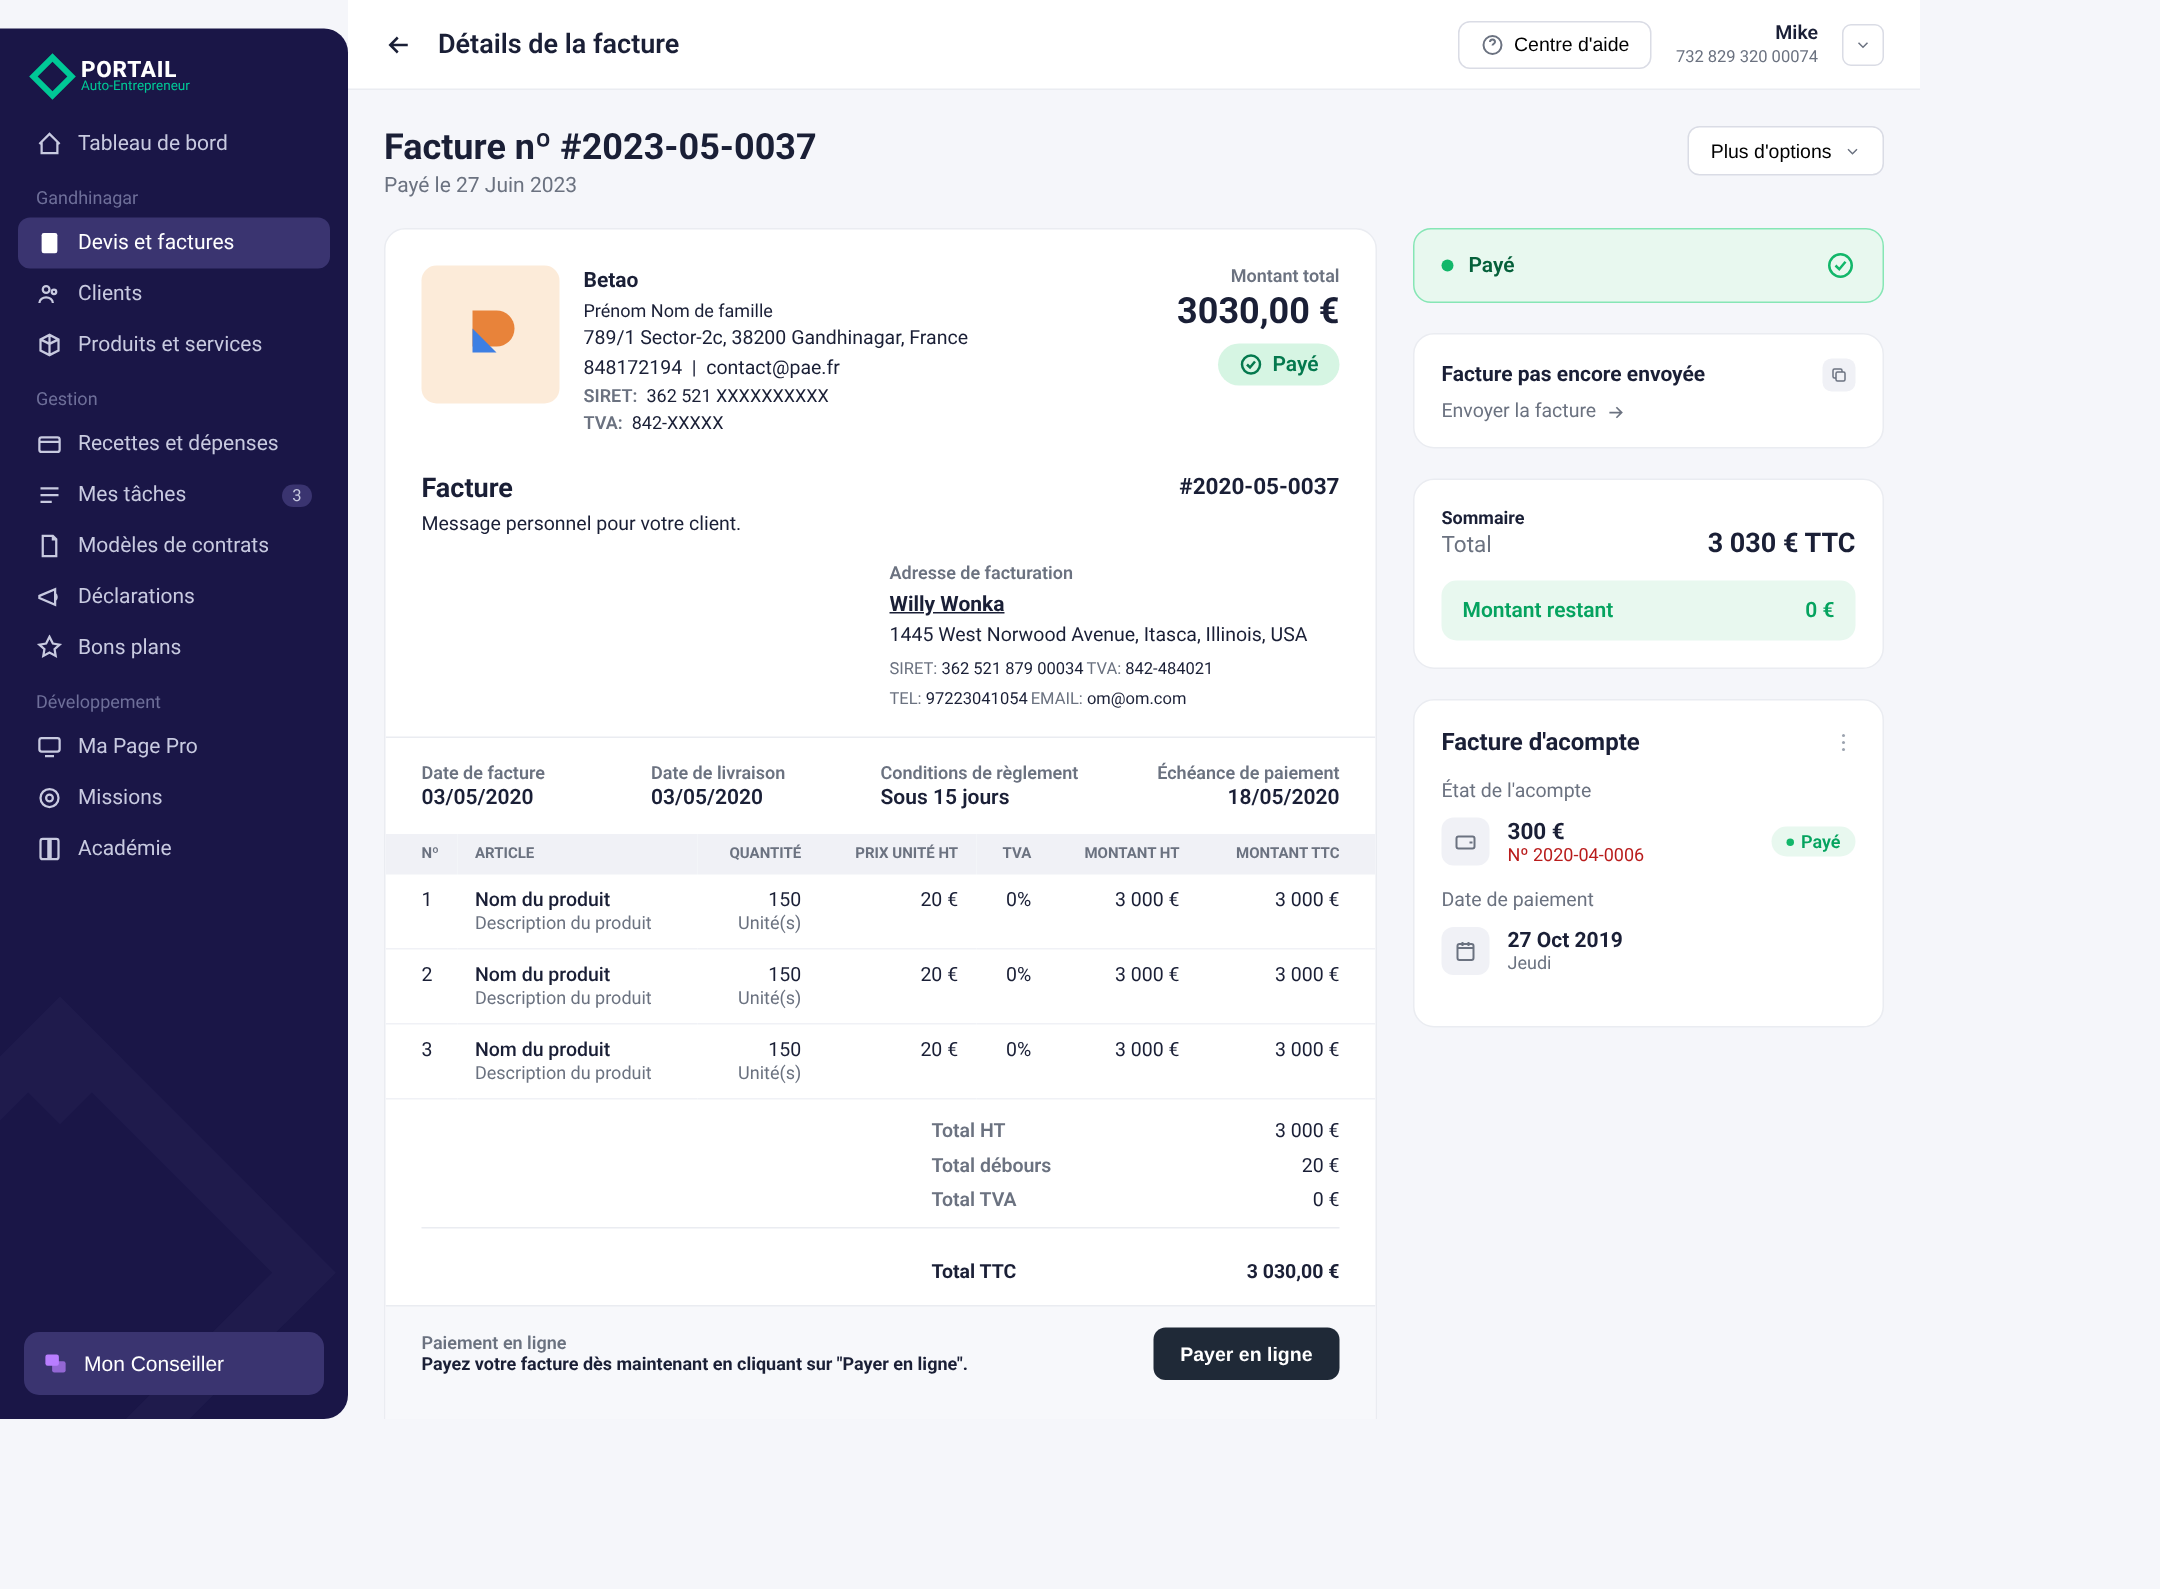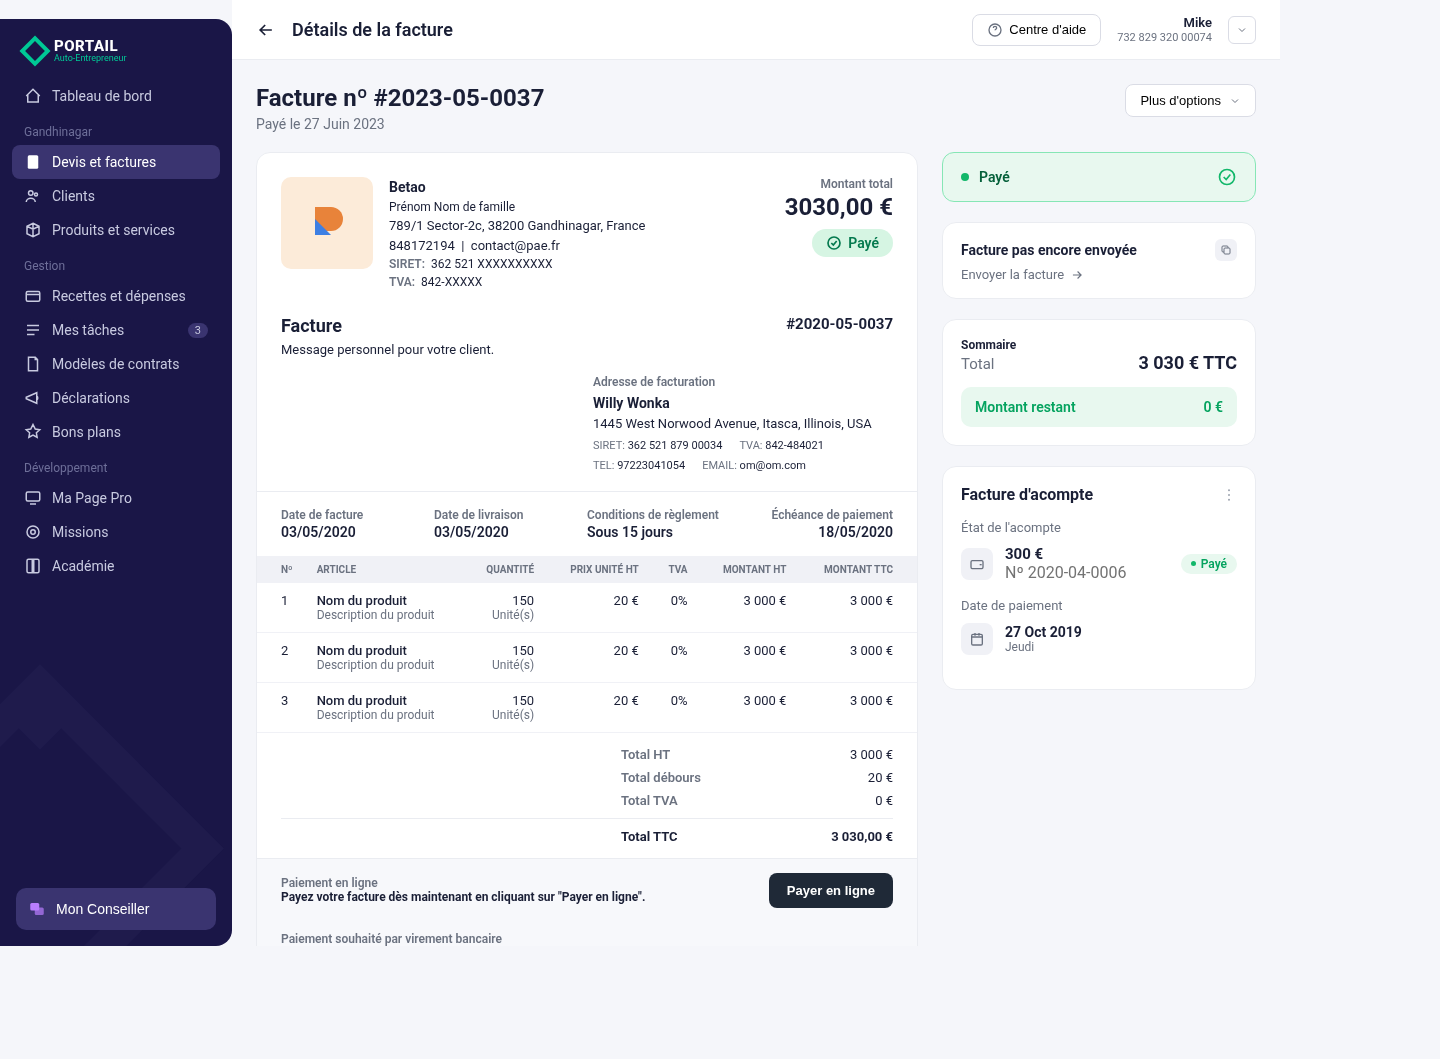--- a/index.html
+++ b/index.html
@@ -66,22 +66,22 @@
 .paid-badge { display: inline-flex; align-items: center; gap: 6px; background: #D6F5E3; color: #04794E; padding: 6px 14px; border-radius: 20px; font-weight: 600; font-size: 14px; }
 
 .inv-meta { padding: 8px 24px 16px; display:flex; justify-content: space-between; align-items:flex-start; gap: 16px; }
 .inv-meta-left .title { font-size: 18px; font-weight: 700; margin-bottom: 6px; }
 .inv-meta-left .msg { font-size: 13px; }
 .inv-meta-right { font-weight: 700; font-size: 15px; }
 
 .billing-addr { padding: 0 24px 16px 24px; display:flex; }
 .billing-addr-inner { margin-left: auto; width: 300px; font-size: 13px; line-height: 1.5; }
 .billing-addr-inner .lbl { color: #6B7280; font-size: 12px; font-weight: 600; }
-.billing-addr-inner .cname { font-weight: 700; font-size: 14px; margin-top: 2px; }
-.billing-addr-inner .detail-row { font-size: 11px; display:flex; gap: 17px; margin-top: 4px; }
+.billing-addr-inner .cname { font-weight: 700; font-size: 14px; margin-top: 2px; text-decoration: underline; }
+.billing-addr-inner .detail-row { font-size: 11px; display:flex; gap: 2px; margin-top: 4px; }
 .billing-addr-inner .detail-row .k { color:#6B7280; }
 
 .inv-dates { display:flex; padding: 16px 24px; border-top: 1px solid #EAECF1; }
 .inv-date-col { flex:1; }
 .inv-date-col .k { font-size: 12px; color:#6B7280; font-weight: 600; margin-bottom: 2px; }
 .inv-date-col .v { font-weight: 600; font-size: 14px; }
 .inv-date-col:last-child { text-align: right; }
 
 table.items { width: 100%; border-collapse: collapse; }
 table.items th { background: #F0F1F6; font-size: 10px; text-transform: uppercase; color: #6B7280; font-weight: 700; padding: 8px 12px; text-align: right; }
@@ -92,21 +92,21 @@
 table.items td:first-child { padding-left: 24px; text-align:left; }
 table.items td:nth-child(2) { text-align:left; }
 table.items td:last-child { padding-right: 24px; }
 table.items .prod-name { font-weight: 500; }
 table.items .prod-desc { color:#6B7280; font-size: 12px; }
 table.items .qty-unit { color:#6B7280; font-size: 12px; }
 
 .totals { padding: 10px 24px; }
 .totals-row { display:flex; justify-content: space-between; padding: 4px 0; font-size: 13px; }
 .totals-row .k { color:#6B7280; font-weight: 600; margin-left: 340px; }
-.totals-row.ttc { border-top: 1px solid #EAECF1; margin-top: 6px; padding-top: 10px; }
+.totals-row.ttc { border-top: 1px solid #EAECF1; margin-top: 6px; padding-top: 22px; }
 .totals-row.ttc .k, .totals-row.ttc .v { font-weight: 700; color:#1A1F36; }
 
 .inv-footer { background: #F7F8FB; padding: 14px 24px; display:flex; align-items:center; justify-content: space-between; border-top: 1px solid #EAECF1; }
 .inv-footer .txt .t1 { font-size: 12px; color:#6B7280; font-weight: 600; }
 .inv-footer .txt .t2 { font-size: 12px; font-weight: 700; }
 .pay-btn { background: #1F2937; color:#fff; border:none; padding: 10px 18px; border-radius: 8px; font-weight: 600; cursor:pointer; font-size: 13px; }
 
 .inv-bank { background: #F7F8FB; padding: 10px 24px 20px; }
 .inv-bank .t1 { font-size: 12px; color:#6B7280; font-weight: 600; margin-bottom: 4px; }
 
@@ -131,21 +131,21 @@
 
 .deposit-card { padding: 18px; }
 .deposit-header { display:flex; justify-content: space-between; align-items:center; margin-bottom: 16px; }
 .deposit-title { font-weight: 700; font-size: 16px; }
 .dots-icon { color:#9CA3AF; cursor:pointer; }
 .deposit-section-label { color:#6B7280; font-size: 13px; margin-bottom: 10px; }
 .deposit-row { display:flex; align-items:center; gap: 12px; margin-bottom: 16px; }
 .icon-circle { width: 32px; height: 32px; border-radius: 8px; background:#F0F1F6; display:flex; align-items:center; justify-content:center; color:#6B7280; }
 .deposit-info { flex:1; }
 .deposit-amount { font-weight: 700; font-size: 15px; }
-.deposit-num { color:#737373; font-size: 16px; }
+.deposit-num { color:#b91c1c; font-size: 12px; }
 .mini-paid { background:#E8F8EF; color:#05A35F; padding: 3px 10px; border-radius: 12px; font-size: 12px; font-weight: 600; display:flex; align-items:center; gap: 5px; }
 .mini-paid .dot { width:5px; height:5px; border-radius:50%; background:#12B76A; }
 .deposit-date { font-weight: 700; font-size: 14px; }
 .deposit-day { color:#6B7280; font-size: 12px; }
 
 svg { display: block; }
 </style>
 </head>
 <body>
 

